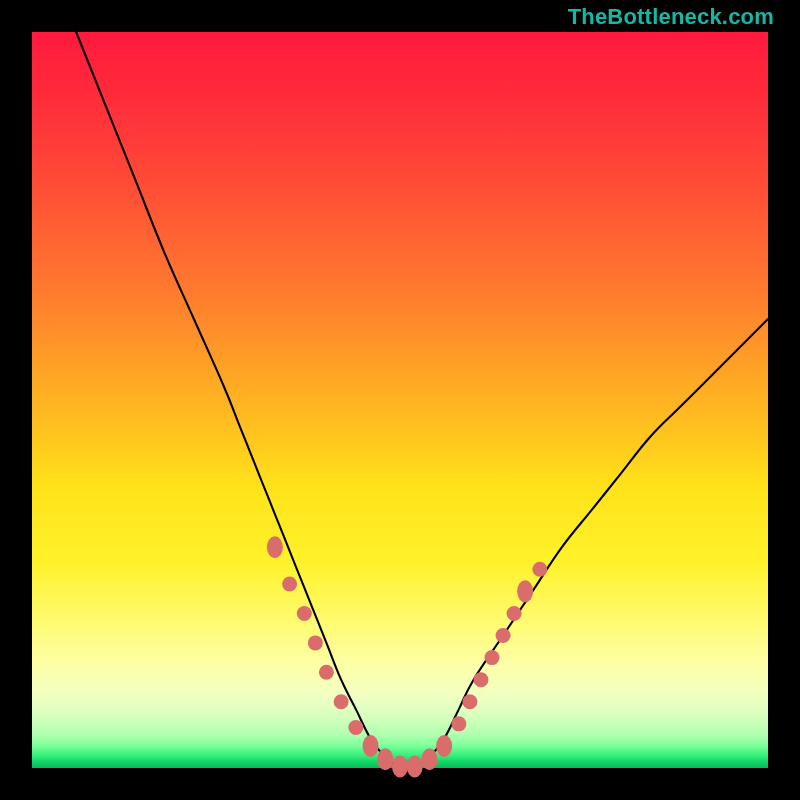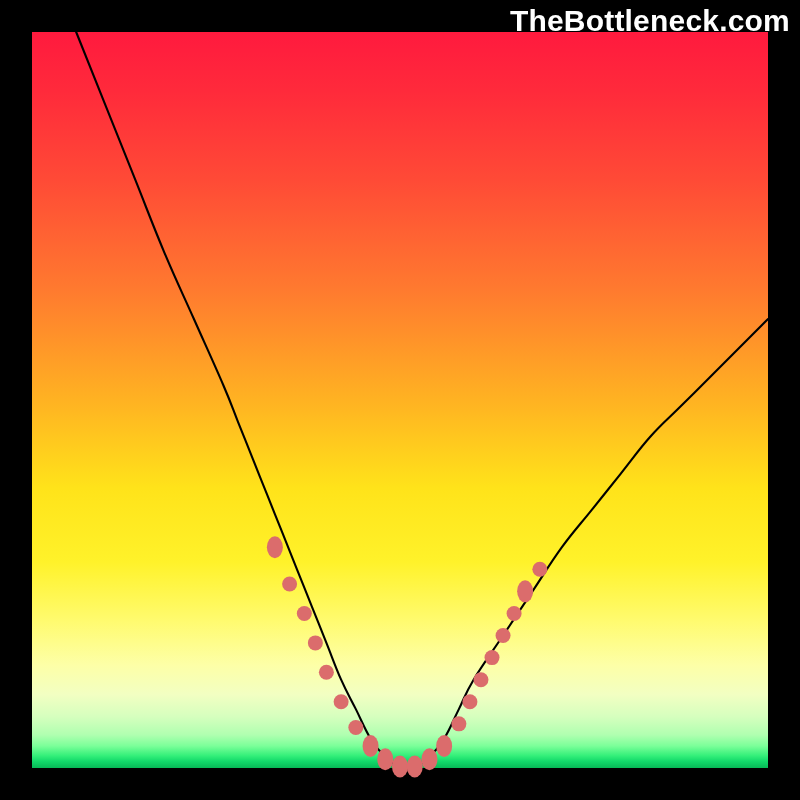--- a/index.html
+++ b/index.html
@@ -13,23 +13,23 @@
   }
   .frame {
     position: relative;
     width: 800px;
     height: 800px;
     background: #000;
   }
   .watermark {
     position: absolute;
     top: 4px;
-    right: 10px;
-    color: #ffffff;
-    font-size: 30px;
+    right: 26px;
+    color: #14b8a6;
+    font-size: 22px;
     font-weight: 600;
     letter-spacing: 0.2px;
     user-select: none;
   }
   .plot {
     position: absolute;
     left: 32px;
     top: 32px;
     width: 736px;
     height: 736px;

